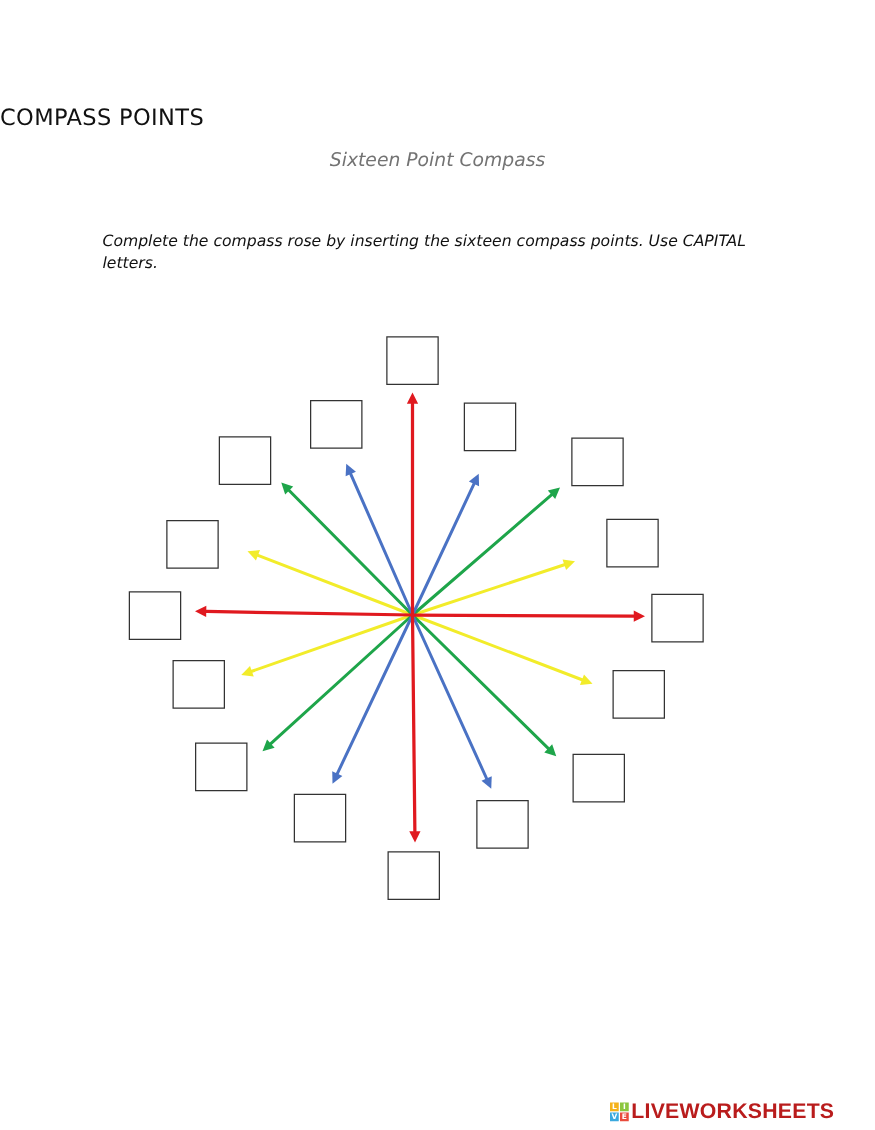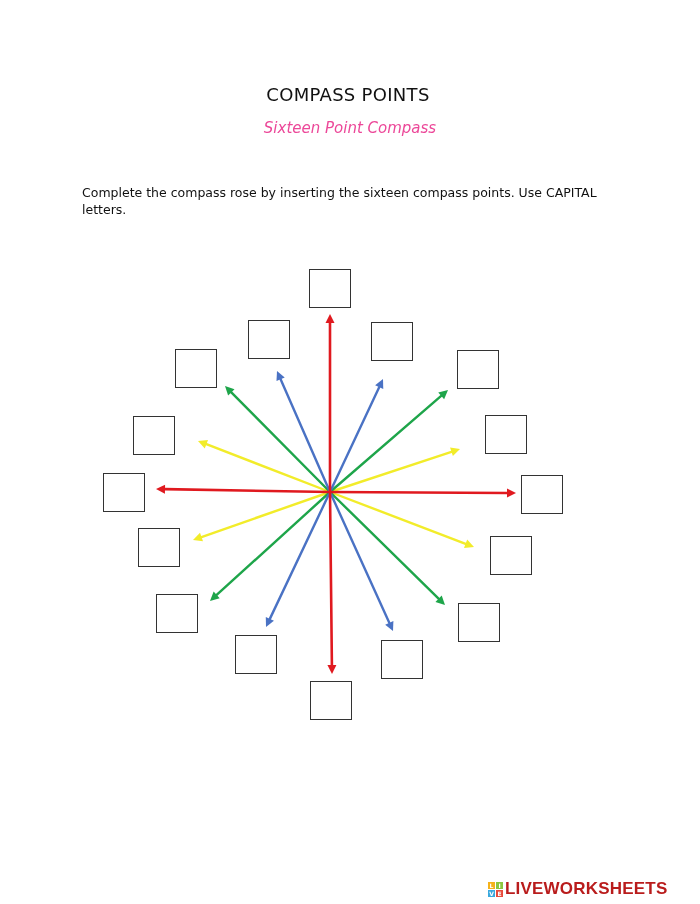--- a/index.html
+++ b/index.html
@@ -1,19 +1,19 @@
 <!DOCTYPE html>
 <html><head>
   <meta charset="utf-8">
   <style>
     html, body { margin: 0; padding: 0; background: #ffffff; }
     body { width: 700px; height: 904px; position: relative; overflow: hidden; font-family: "DejaVu Sans", sans-serif; color: #111; }
-    .title { position: absolute; top: 84px; left: 0; width: 696px; text-align: center; font-size: 18px; letter-spacing: 0.3px; color: #111; }
-    .subtitle { position: absolute; top: 119px; left: 0; width: 700px; text-align: center; font-size: 15px; font-style: italic; color: #ec4899; }
-    .instructions { position: absolute; top: 184px; left: 82px; width: 530px; font-size: 12.5px; line-height: 17px; color: #111; }
+    .title { position: absolute; top: 84px; left: 0; width: 696px; text-align: left; font-size: 18px; letter-spacing: 0.3px; color: #111; }
+    .subtitle { position: absolute; top: 119px; left: 0; width: 700px; text-align: center; font-size: 15px; font-style: italic; color: #737373; }
+    .instructions { position: absolute; top: 184px; left: 82px; width: 530px; font-size: 12.5px; line-height: 17px; color: #111; font-style: italic; }
     svg.rose { position: absolute; left: 0; top: 0; }
     .answer-box { position: absolute; width: 40px; height: 37px; border: 1.6px solid #333; background: #fff; box-sizing: content-box; padding: 0; margin: 0; font-family: "DejaVu Sans", sans-serif; font-size: 12px; text-align: center; outline: none; }
     .logo { position: absolute; left: 488px; top: 879px; display: flex; align-items: center; }
     .logo-grid { display: grid; grid-template-columns: 7px 7px; grid-template-rows: 7px 7px; gap: 1px; margin-right: 2px; }
     .logo-grid span { display: block; font-size: 6px; line-height: 7px; color: #fff; text-align: center; font-weight: bold; }
     .logo-text { font-family: "Liberation Sans", sans-serif; font-weight: bold; font-size: 17px; color: #b91c1c; letter-spacing: 0.2px; }
   </style>
 </head>
 <body>
 

